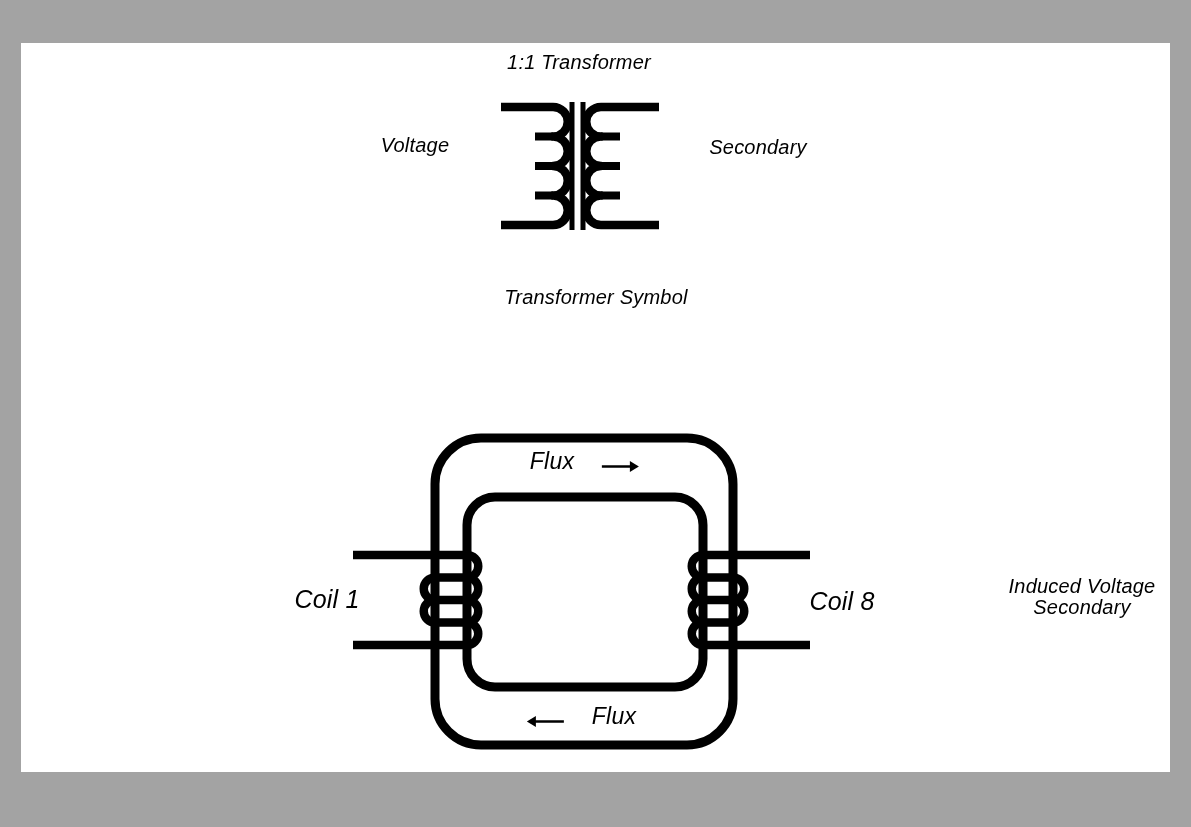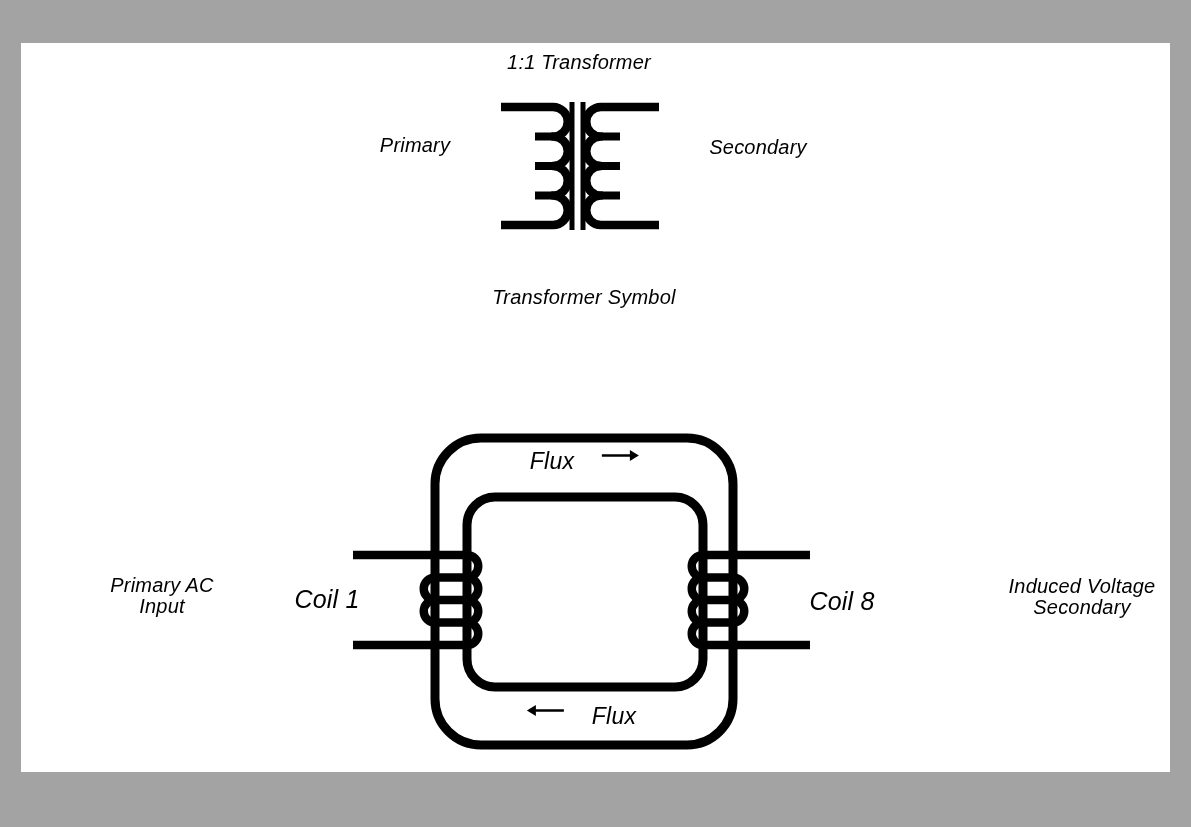--- a/index.html
+++ b/index.html
@@ -39,21 +39,21 @@
     color: #000000;
     font-style: italic;
     white-space: nowrap;
     text-align: center;
     letter-spacing: 0.2px;
   }
   .fs20 { font-size: 20px; }
   .fs22 { font-size: 25px; }
   .flux {
     display: flex;
-    align-items: flex-start;
+    align-items: flex-end;
     gap: 26px;
     font-size: 23px;
   }
   .two-line { line-height: 21px; }
   .arrow-svg { display: block; }
 </style>
 </head>
 <body>
 
 <div class="stage">
@@ -116,25 +116,25 @@
                  a 11.25 11.25 0 0 0 0 22.5"></path>
         <path d="M 733 577.5
                  a 11.25 11.25 0 0 1 0 22.5
                  a 11.25 11.25 0 0 1 0 22.5"></path>
       </g>
     </g>
   </svg>
 
   <div class="lbl fs20" style="left:579px; top:62px;">1:1 Transformer</div>
 
-  <div class="lbl fs20" style="left:415px; top:145px;">Primary</div>
+  <div class="lbl fs20" style="left:415px; top:145px;">Voltage</div>
 
   <div class="lbl fs20" style="left:758px; top:147px;">Secondary</div>
 
-  <div class="lbl fs20" style="left:584px; top:297px;font-style:italic;">Transformer Symbol</div>
+  <div class="lbl fs20" style="left:596px; top:297px;font-style:italic;">Transformer Symbol</div>
 
   <div class="lbl flux" style="left:585px; top:461px;">
     <span>Flux</span>
     <svg class="arrow-svg" width="40" height="16" viewBox="0 0 40 16">
       <line x1="2" y1="8" x2="31" y2="8" stroke="#000000" stroke-width="2.4"></line>
       <path d="M 30 2.5 L 39 8 L 30 13.5 Z" fill="#000000"></path>
     </svg>
   </div>
 
   <div class="lbl flux" style="left:581px; top:716px;">
@@ -142,23 +142,19 @@
       <line x1="9" y1="8" x2="38" y2="8" stroke="#000000" stroke-width="2.4"></line>
       <path d="M 10 2.5 L 1 8 L 10 13.5 Z" fill="#000000"></path>
     </svg>
     <span>Flux</span>
   </div>
 
   <div class="lbl fs22" style="left:327px; top:599px;">Coil 1</div>
 
   <div class="lbl fs22" style="left:842px; top:601px;">Coil 8</div>
 
-  <div class="lbl fs20 two-line" style="left:162px; top:596px;">
-    <div>Primary AC</div>
-    <div>Input</div>
-  </div>
 
   <div class="lbl fs20 two-line" style="left:1082px; top:597px;">
     <div>Induced Voltage</div>
     <div>Secondary</div>
   </div>
 
 </div>
 
 </body></html>

